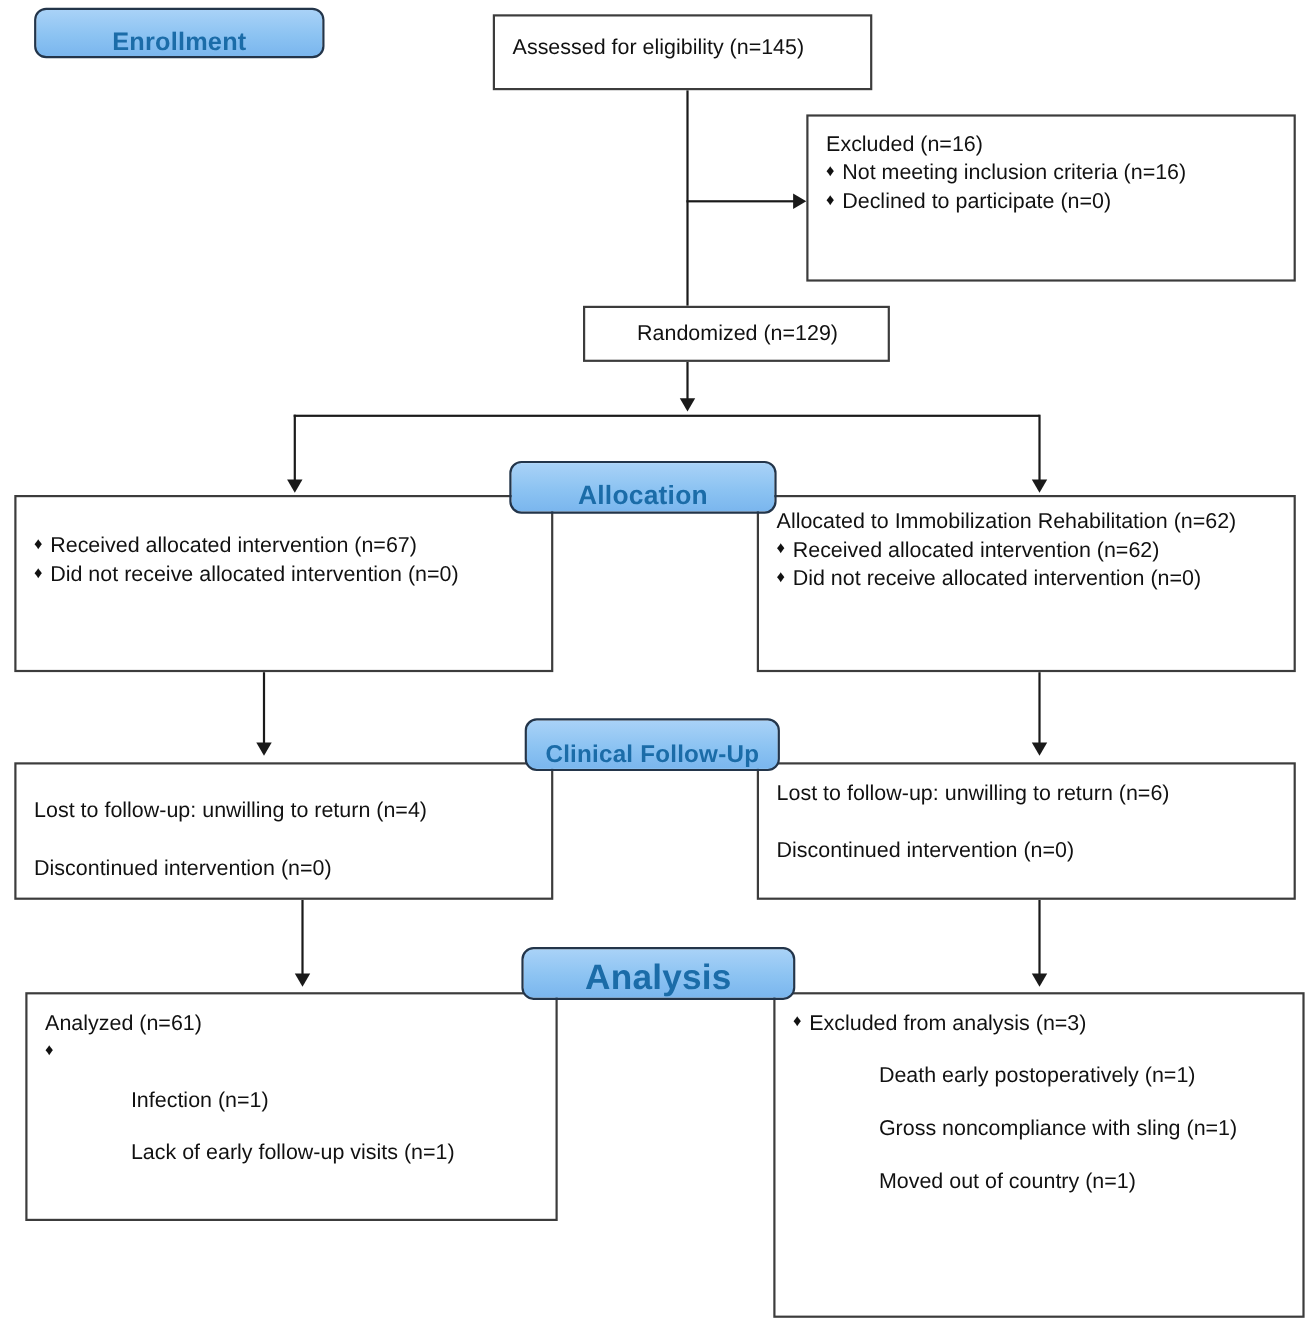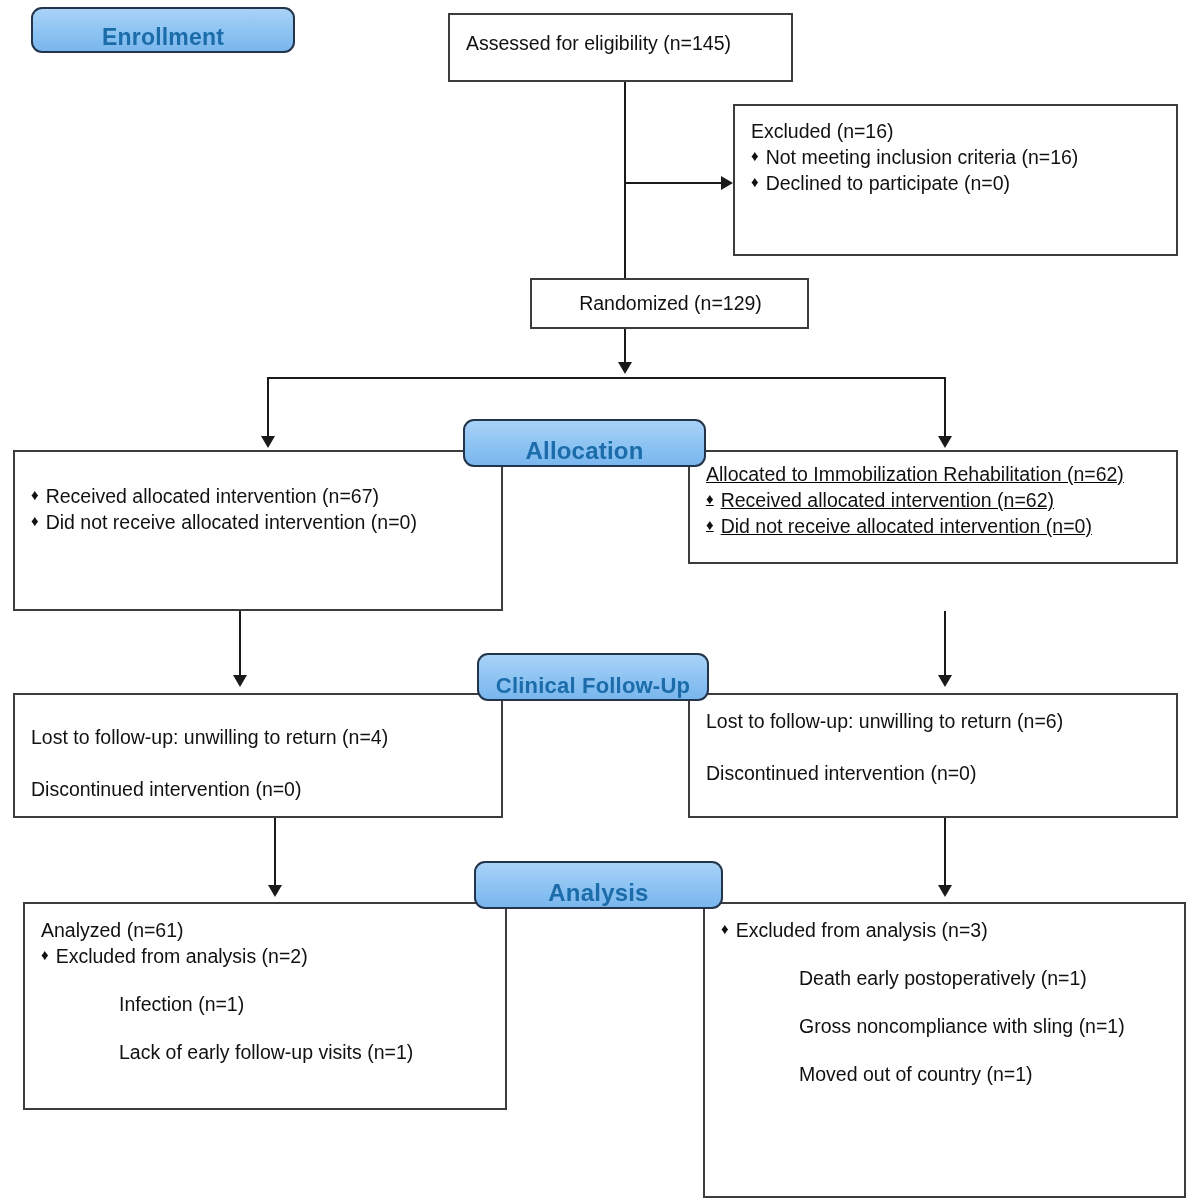--- a/index.html
+++ b/index.html
@@ -156,21 +156,21 @@
         <span class="dia">♦</span>
         <span>Received allocated intervention (n=67)</span>
       </div>
       <div class="bullet">
         <span class="dia">♦</span>
         <span>Did not receive allocated intervention (n=0)</span>
       </div>
     </div>
   </div>
 
-  <div class="flow-box" style="left:688px; top:450px; width:490px; height:114px;text-decoration:underline;">
+  <div class="flow-box" style="left:688px; top:450px; width:490px; height:161px;">
     <div class="box-inner" style="padding-top:10px;">
       <div class="line wrap" style="max-width:420px;">Allocated to Immobilization Rehabilitation (n=62)</div>
       <div class="bullet">
         <span class="dia">♦</span>
         <span>Received allocated intervention (n=62)</span>
       </div>
       <div class="bullet">
         <span class="dia">♦</span>
         <span>Did not receive allocated intervention (n=0)</span>
       </div>
@@ -200,30 +200,29 @@
       <div class="gap-lg"></div>
       <div class="line">Discontinued intervention (n=0)</div>
     </div>
   </div>
 
   <div class="vline" style="left:274px; top:818px; height:70px;"></div>
   <div class="arrow-down" style="left:268px; top:885px;"></div>
   <div class="vline" style="left:944px; top:818px; height:70px;"></div>
   <div class="arrow-down" style="left:938px; top:885px;"></div>
 
-  <div class="stage-badge" style="left:474px; top:861px; width:249px; height:48px; font-size:24px;">
+  <div class="stage-badge" style="left:474px; top:861px; width:249px; height:48px; font-size:32px;">
     <span>Analysis</span>
   </div>
 
   <div class="flow-box" style="left:23px; top:902px; width:484px; height:208px;">
     <div class="box-inner" style="padding-top:14px;">
       <div class="line">Analyzed (n=61)</div>
       <div class="bullet">
         <span class="dia">♦</span>
-        <span>Excluded from analysis (n=2)</span>
       </div>
       <div class="gap-md"></div>
       <div class="indent">Infection (n=1)</div>
       <div class="gap-md"></div>
       <div class="indent">Lack of early follow-up visits (n=1)</div>
     </div>
   </div>
 
   <div class="flow-box" style="left:703px; top:902px; width:483px; height:296px;">
     <div class="box-inner" style="padding-top:14px;">

